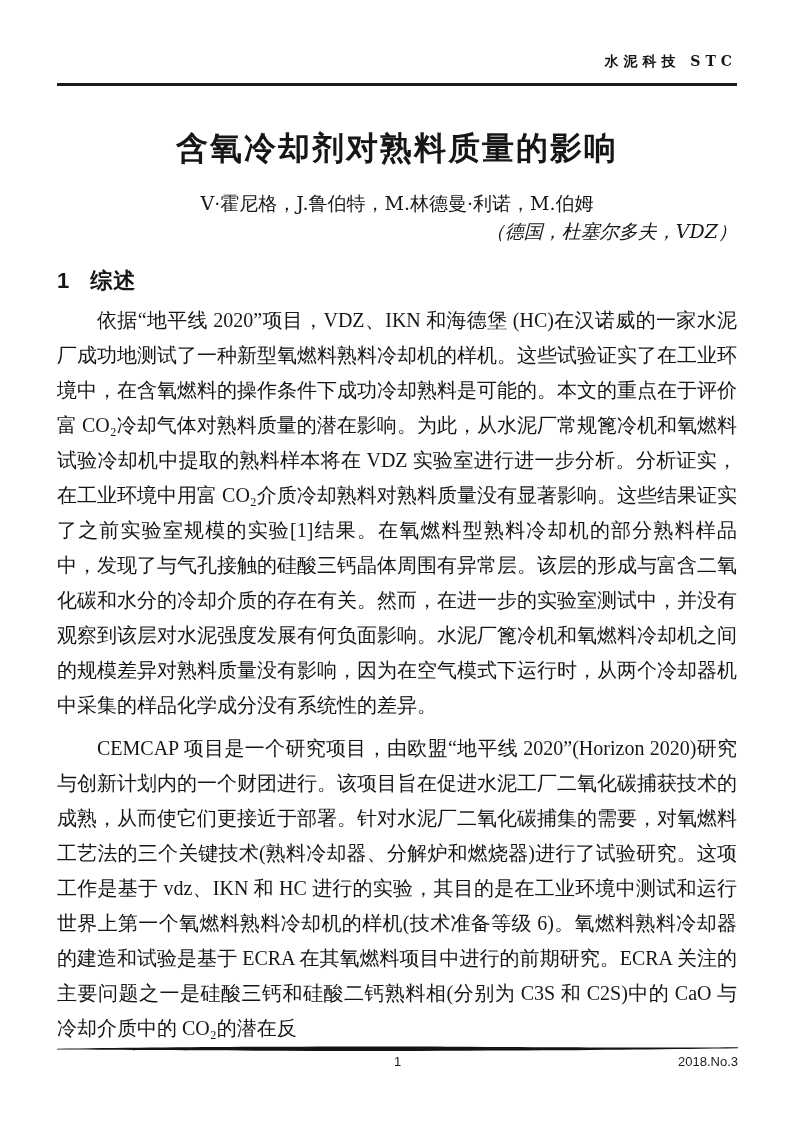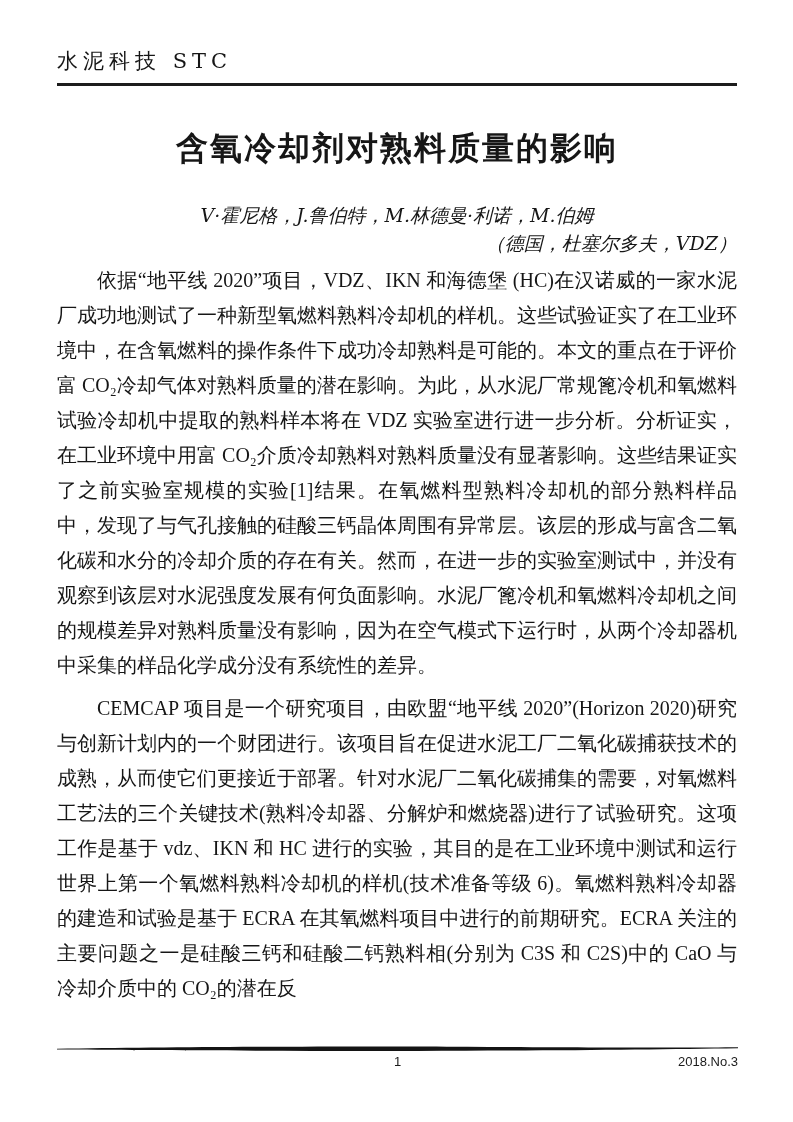--- a/index.html
+++ b/index.html
@@ -13,48 +13,47 @@
     height: 1122px;
     background: #ffffff;
     color: #161616;
     overflow: hidden;
     box-sizing: border-box;
     padding: 48px 56px 0 57px;
   }
 
   
   .journal-title {
-    text-align: left;
+    text-align: right;
     font-family: "DejaVu Serif", "Liberation Serif", serif;
-    font-size: 21px;
+    font-size: 14px;
     line-height: 26px;
     letter-spacing: 5px;
-    font-weight: normal;
+    font-weight: bold;
   }
   .header-rule {
     height: 3px;
     background: #1c1c1c;
     margin-top: 9px;
   }
 
   
   .article-title {
     margin: 40px 0 0 0;
     text-align: center;
     font-family: "Liberation Sans", "DejaVu Sans", sans-serif;
     font-weight: bold;
     font-size: 32px;
     line-height: 44px;
     letter-spacing: 2px;
   }
   .authors {
-    margin-top: 34px;
+    margin-top: 22px;
     text-align: center;
     font-family: "DejaVu Serif", "Liberation Serif", serif;
-    font-style: italic;
     font-size: 19px;
     line-height: 23px;
   }
   .affiliation {
     margin-top: 5px;
     text-align: right;
     font-family: "DejaVu Serif", "Liberation Serif", serif;
     font-style: italic;
     font-size: 19px;
     line-height: 23px;
@@ -124,20 +123,23 @@
     <div class="header-rule"></div>
   </div>
 
   <h1 class="article-title">含氧冷却剂对熟料质量的影响</h1>
 
   <div class="authors">V·霍尼格，J.鲁伯特，M.林德曼·利诺，M.伯姆</div>
 
   <div class="affiliation">（德国，杜塞尔多夫，VDZ）</div>
 
   <section>
+    <h2 class="section-heading">
+      <span class="sec-num">1</span><span class="sec-title">综述</span>
+    </h2>
     <p class="body-para">依据“地平线 2020”项目，VDZ、IKN 和海德堡 (HC)在汉诺威的一家水泥厂成功地测试了一种新型氧燃料熟料冷却机的样机。这些试验证实了在工业环境中，在含氧燃料的操作条件下成功冷却熟料是可能的。本文的重点在于评价富 CO₂冷却气体对熟料质量的潜在影响。为此，从水泥厂常规篦冷机和氧燃料试验冷却机中提取的熟料样本将在 VDZ 实验室进行进一步分析。分析证实，在工业环境中用富 CO₂介质冷却熟料对熟料质量没有显著影响。这些结果证实了之前实验室规模的实验[1]结果。在氧燃料型熟料冷却机的部分熟料样品中，发现了与气孔接触的硅酸三钙晶体周围有异常层。该层的形成与富含二氧化碳和水分的冷却介质的存在有关。然而，在进一步的实验室测试中，并没有观察到该层对水泥强度发展有何负面影响。水泥厂篦冷机和氧燃料冷却机之间的规模差异对熟料质量没有影响，因为在空气模式下运行时，从两个冷却器机中采集的样品化学成分没有系统性的差异。</p>
   </section>
 
   <section>
     <p class="body-para">CEMCAP 项目是一个研究项目，由欧盟“地平线 2020”(Horizon 2020)研究与创新计划内的一个财团进行。该项目旨在促进水泥工厂二氧化碳捕获技术的成熟，从而使它们更接近于部署。针对水泥厂二氧化碳捕集的需要，对氧燃料工艺法的三个关键技术(熟料冷却器、分解炉和燃烧器)进行了试验研究。这项工作是基于 vdz、IKN 和 HC 进行的实验，其目的是在工业环境中测试和运行世界上第一个氧燃料熟料冷却机的样机(技术准备等级 6)。氧燃料熟料冷却器的建造和试验是基于 ECRA 在其氧燃料项目中进行的前期研究。ECRA 关注的主要问题之一是硅酸三钙和硅酸二钙熟料相(分别为 C3S 和 C2S)中的 CaO 与冷却介质中的 CO₂的潜在反</p>
   </section>
 
   <footer class="page-footer">
     <svg class="footer-rule" viewBox="0 0 681 7" preserveAspectRatio="none" aria-hidden="true">
       <path d="M0,2.8 C120,0.9 300,-0.1 410,0.7 C540,1.6 640,1.7 681,1.3 L681,2.3 C600,3.5 500,4.7 360,4.9 C220,5.1 80,4.3 0,3.6 Z" fill="#141414"></path>

